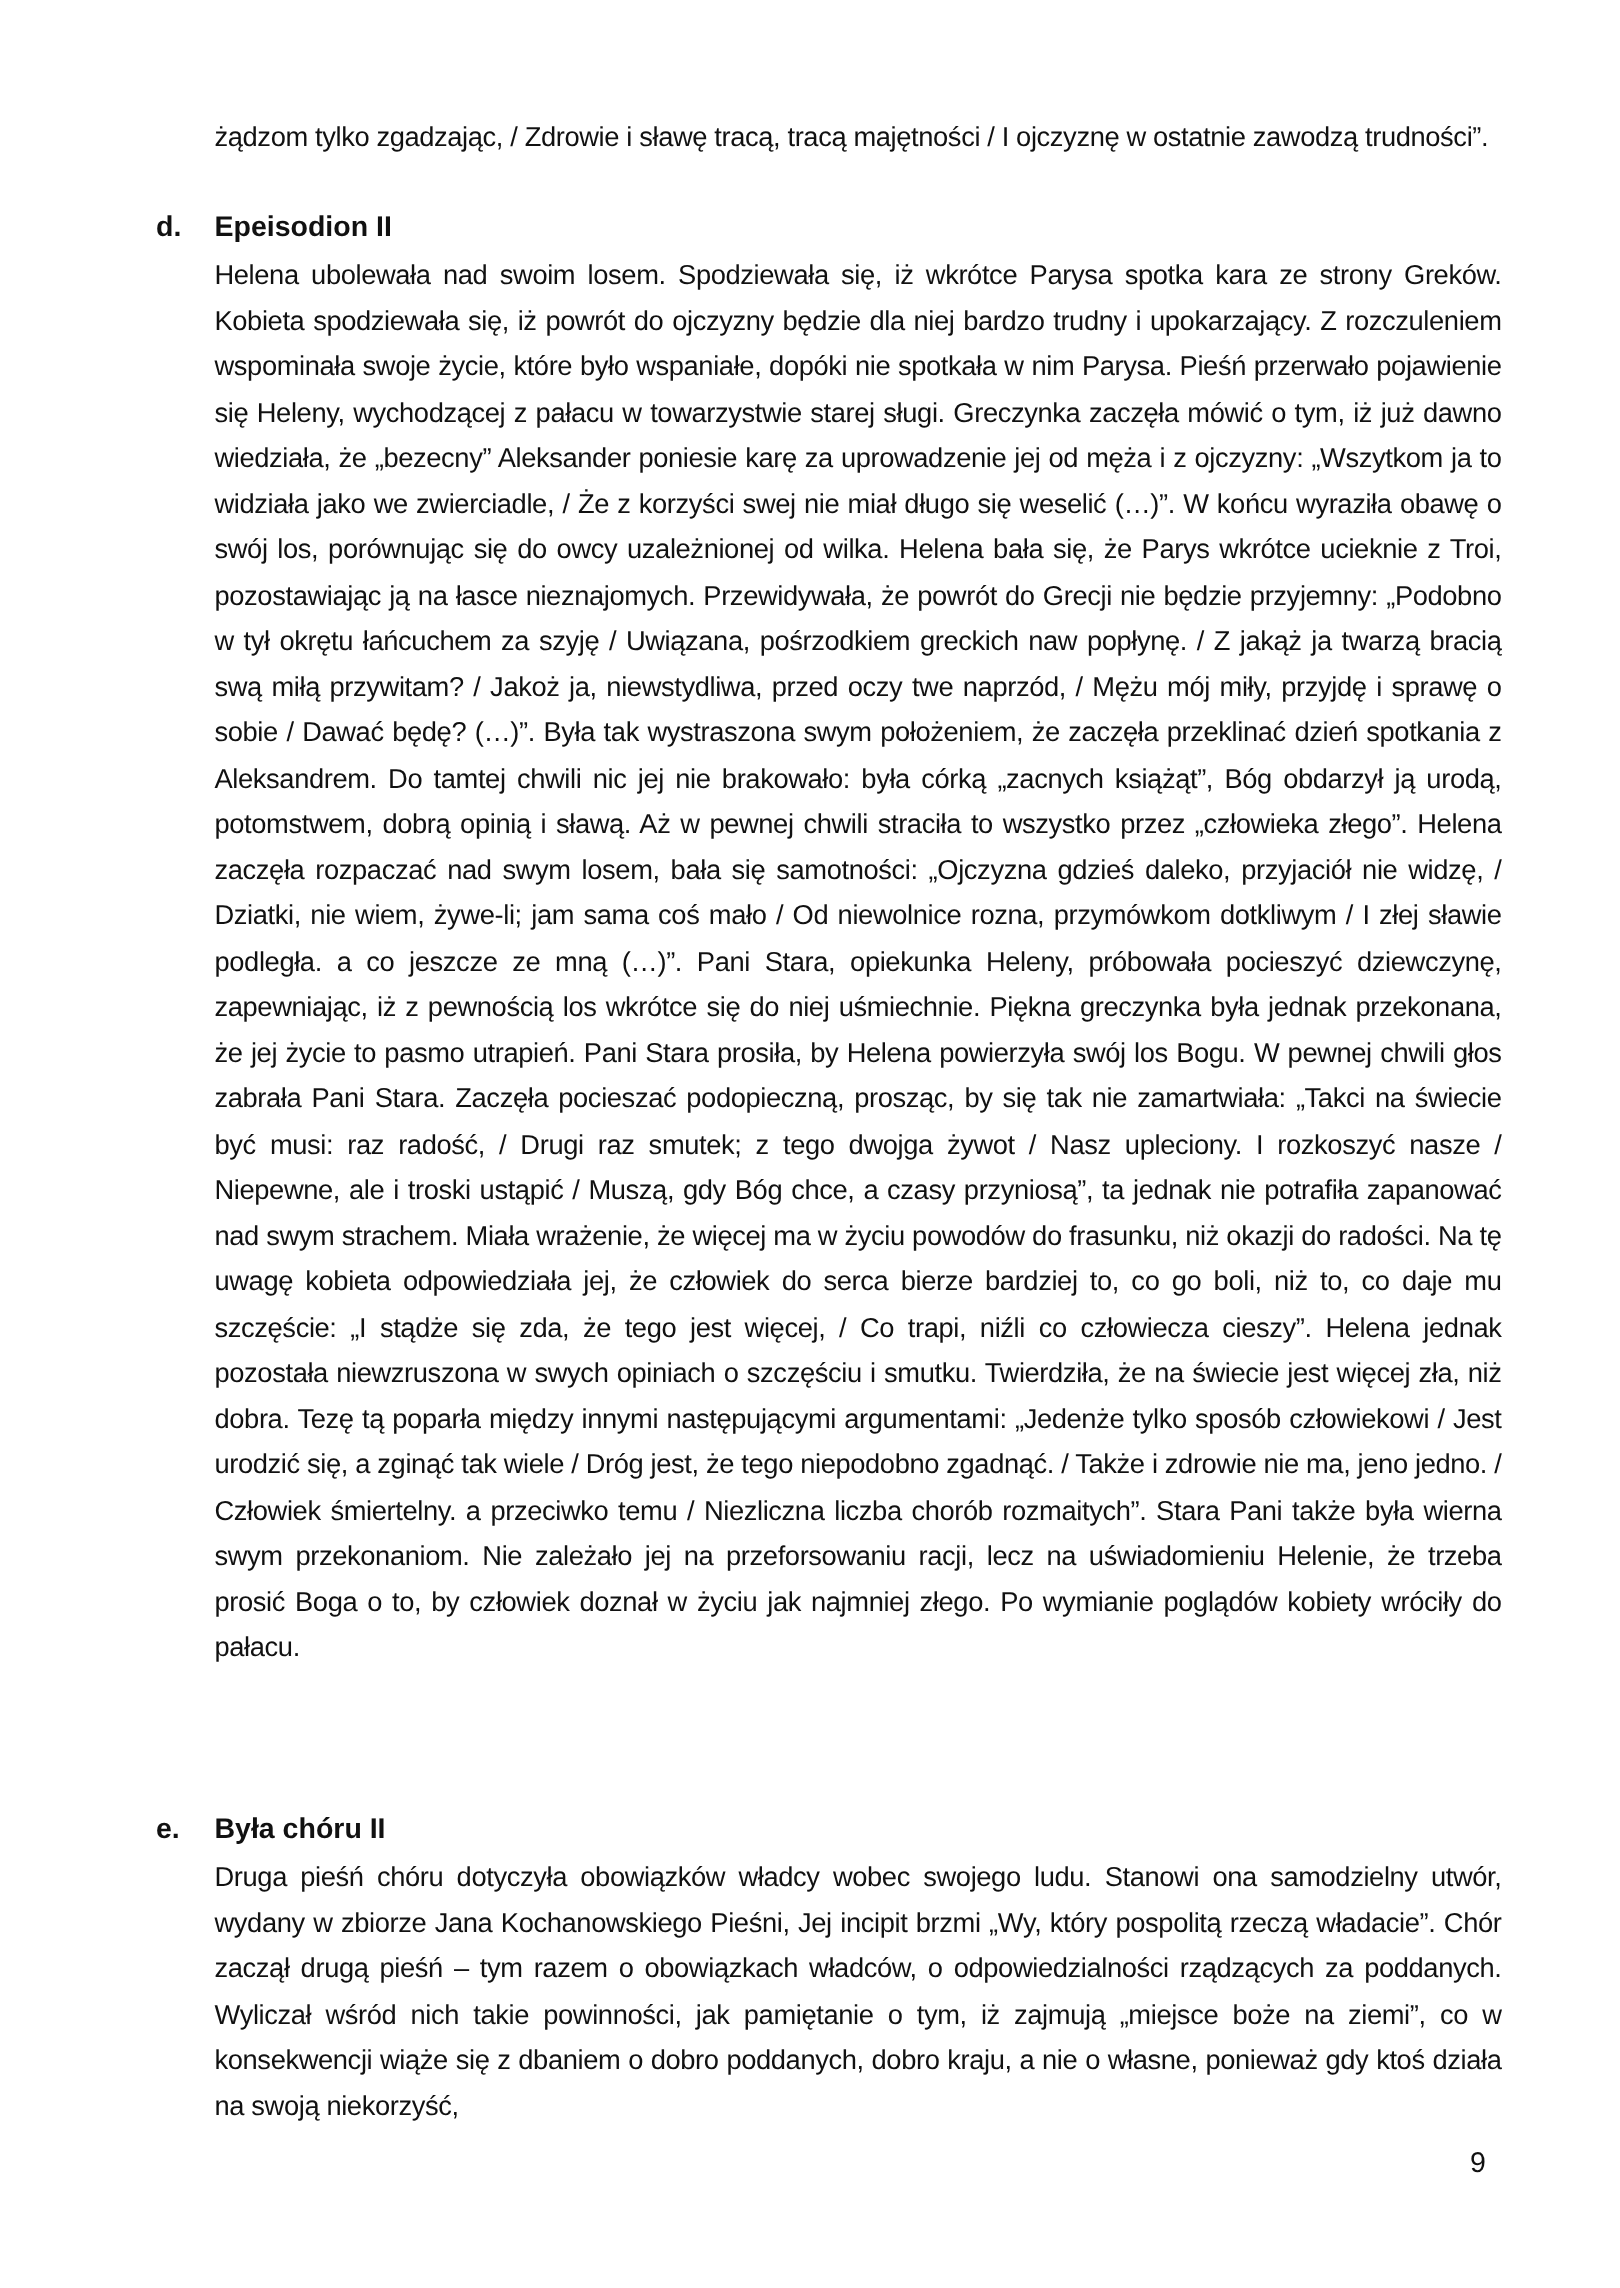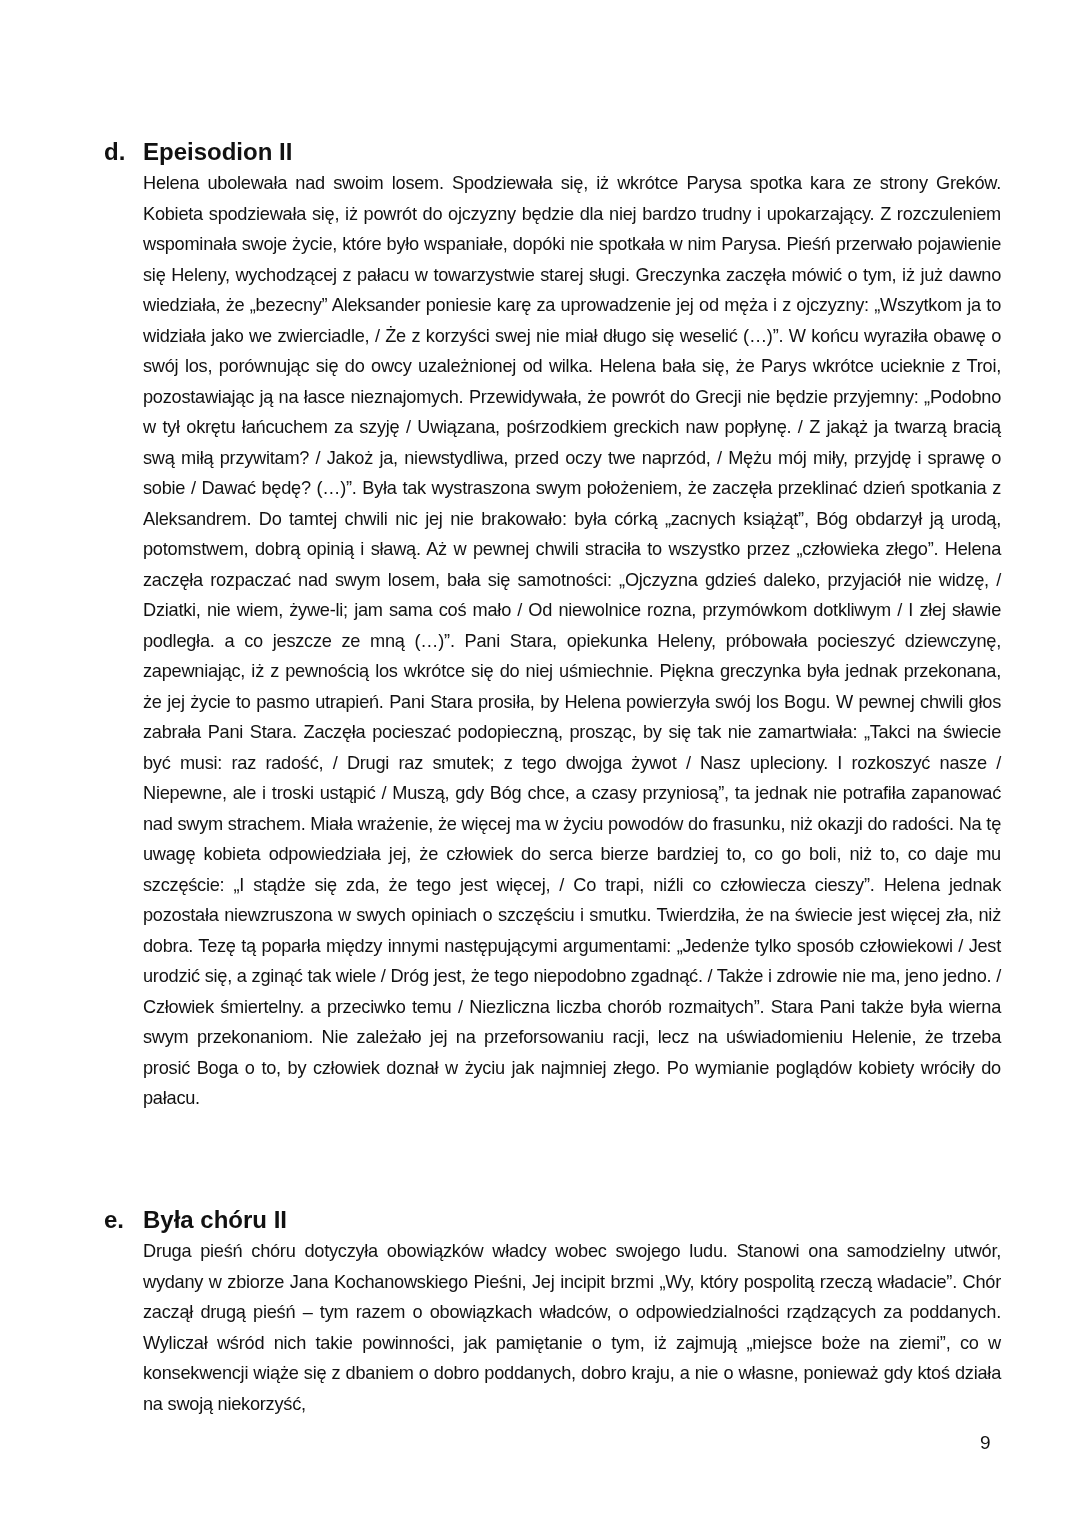--- a/index.html
+++ b/index.html
@@ -1,29 +1,30 @@
 <!DOCTYPE html>
 <html><head>
 <meta charset="utf-8">
 <style>
   html, body { margin: 0; padding: 0; background: #ffffff; }
   body { width: 1080px; height: 1525px; position: relative; overflow: hidden;
          font-family: "Liberation Sans", sans-serif; color: #111111; }
   .page { position: absolute; left: 0; top: 0; width: 1080px; height: 1525px; }
   .block { position: absolute; left: 143px; width: 858px; font-size: 18.2px;
            line-height: 30.5px; text-align: justify; letter-spacing: -0.25px; word-spacing: 0px; }
-  .heading { position: absolute; left: 104px; font-size: 24px; font-weight: bold; line-height: 30.5px; }
+  .heading { position: absolute; left: 104px; font-size: 19px; font-weight: bold; line-height: 30.5px; }
   .heading .letter { display: inline-block; width: 39px; }
   .pagenum { position: absolute; left: 980px; top: 1432px; font-size: 19px; }
 </style>
 </head>
 <body>
 
 <div class="page">
 
+  <div class="block" style="top:76px;">żądzom tylko zgadzając, / Zdrowie i sławę tracą, tracą majętności / I ojczyznę w ostatnie zawodzą trudności”.</div>
 
   <div class="heading" style="top:137px;">
     <span class="letter">d.</span><span>Epeisodion II</span>
   </div>
   <div class="block" style="top:168px;">Helena ubolewała nad swoim losem. Spodziewała się, iż wkrótce Parysa spotka kara ze strony Greków. Kobieta spodziewała się, iż powrót do ojczyzny będzie dla niej bardzo trudny i upokarzający. Z rozczuleniem wspominała swoje życie, które było wspaniałe, dopóki nie spotkała w nim Parysa. Pieśń przerwało pojawienie się Heleny, wychodzącej z pałacu w towarzystwie starej sługi. Greczynka zaczęła mówić o tym, iż już dawno wiedziała, że „bezecny” Aleksander poniesie karę za uprowadzenie jej od męża i z ojczyzny: „Wszytkom ja to widziała jako we zwierciadle, / Że z korzyści swej nie miał długo się weselić (…)”. W końcu wyraziła obawę o swój los, porównując się do owcy uzależnionej od wilka. Helena bała się, że Parys wkrótce ucieknie z Troi, pozostawiając ją na łasce nieznajomych. Przewidywała, że powrót do Grecji nie będzie przyjemny: „Podobno w tył okrętu łańcuchem za szyję / Uwiązana, pośrzodkiem greckich naw popłynę. / Z jakąż ja twarzą bracią swą miłą przywitam? / Jakoż ja, niewstydliwa, przed oczy twe naprzód, / Mężu mój miły, przyjdę i sprawę o sobie / Dawać będę? (…)”. Była tak wystraszona swym położeniem, że zaczęła przeklinać dzień spotkania z Aleksandrem. Do tamtej chwili nic jej nie brakowało: była córką „zacnych książąt”, Bóg obdarzył ją urodą, potomstwem, dobrą opinią i sławą. Aż w pewnej chwili straciła to wszystko przez „człowieka złego”. Helena zaczęła rozpaczać nad swym losem, bała się samotności: „Ojczyzna gdzieś daleko, przyjaciół nie widzę, / Dziatki, nie wiem, żywe-li; jam sama coś mało / Od niewolnice rozna, przymówkom dotkliwym / I złej sławie podległa. a co jeszcze ze mną (…)”. Pani Stara, opiekunka Heleny, próbowała pocieszyć dziewczynę, zapewniając, iż z pewnością los wkrótce się do niej uśmiechnie. Piękna greczynka była jednak przekonana, że jej życie to pasmo utrapień. Pani Stara prosiła, by Helena powierzyła swój los Bogu.  W pewnej chwili głos zabrała Pani Stara. Zaczęła pocieszać podopieczną, prosząc, by się tak nie zamartwiała: „Takci na świecie być musi: raz radość, / Drugi raz smutek; z tego dwojga żywot / Nasz upleciony. I rozkoszyć nasze / Niepewne, ale i troski ustąpić / Muszą, gdy Bóg chce, a czasy przyniosą”, ta jednak nie potrafiła zapanować nad swym strachem. Miała wrażenie, że więcej ma w życiu powodów do frasunku, niż okazji do radości. Na tę uwagę kobieta odpowiedziała jej, że człowiek do serca bierze bardziej to, co go boli, niż to, co daje mu szczęście: „I stądże się zda, że tego jest więcej, / Co trapi, niźli co człowiecza cieszy”. Helena jednak pozostała niewzruszona w swych opiniach o szczęściu i smutku. Twierdziła, że na świecie jest więcej zła, niż dobra. Tezę tą poparła między innymi następującymi argumentami: „Jedenże tylko sposób człowiekowi / Jest urodzić się, a zginąć tak wiele / Dróg jest, że tego niepodobno zgadnąć. / Także i zdrowie nie ma, jeno jedno. / Człowiek śmiertelny. a przeciwko temu / Niezliczna liczba chorób rozmaitych”. Stara Pani także była wierna swym przekonaniom. Nie zależało jej na przeforsowaniu racji, lecz na uświadomieniu Helenie, że trzeba prosić Boga o to, by człowiek doznał w życiu jak najmniej złego. Po wymianie poglądów kobiety wróciły do pałacu.</div>
 
   <div class="heading" style="top:1205px;">
     <span class="letter">e.</span><span>Była chóru II</span>
   </div>
   <div class="block" style="top:1236px;">Druga pieśń chóru dotyczyła obowiązków władcy wobec swojego ludu. Stanowi ona samodzielny utwór, wydany w zbiorze Jana Kochanowskiego Pieśni, Jej incipit brzmi „Wy, który pospolitą rzeczą władacie”. Chór zaczął drugą pieśń – tym razem o obowiązkach władców, o odpowiedzialności rządzących za poddanych. Wyliczał wśród nich takie powinności, jak pamiętanie o tym, iż zajmują „miejsce boże na ziemi”, co w konsekwencji wiąże się z dbaniem o dobro poddanych, dobro kraju, a nie o własne, ponieważ gdy ktoś działa na swoją niekorzyść,</div>

